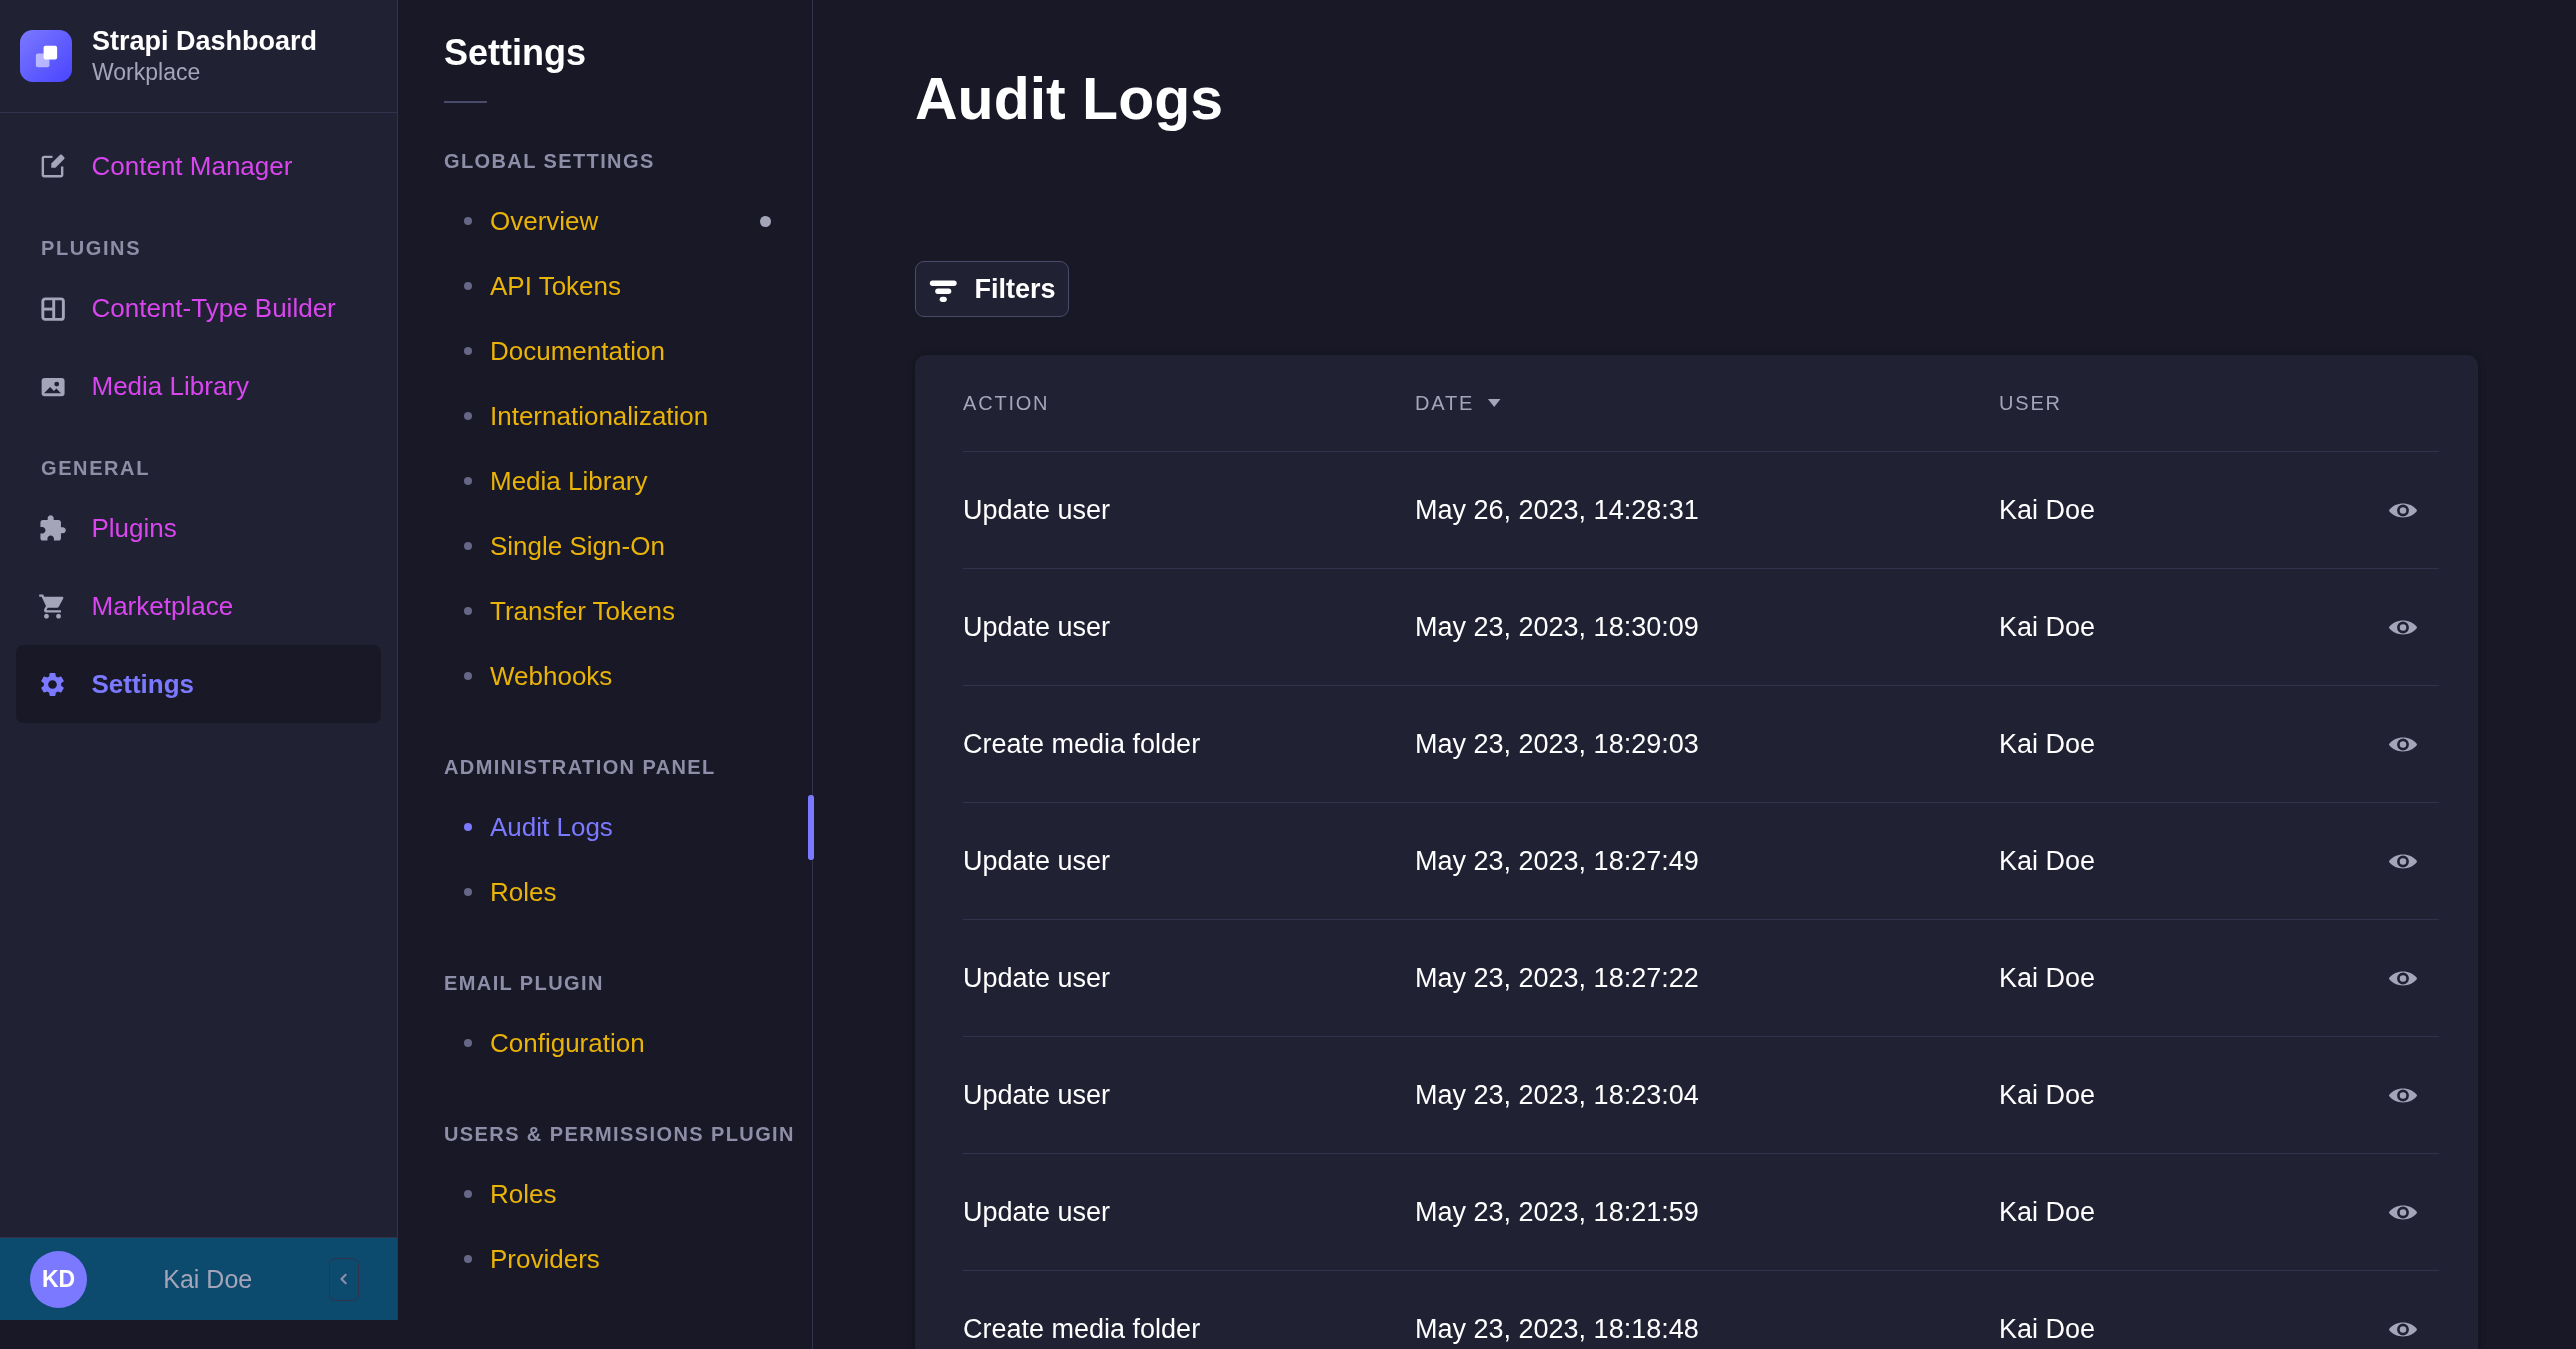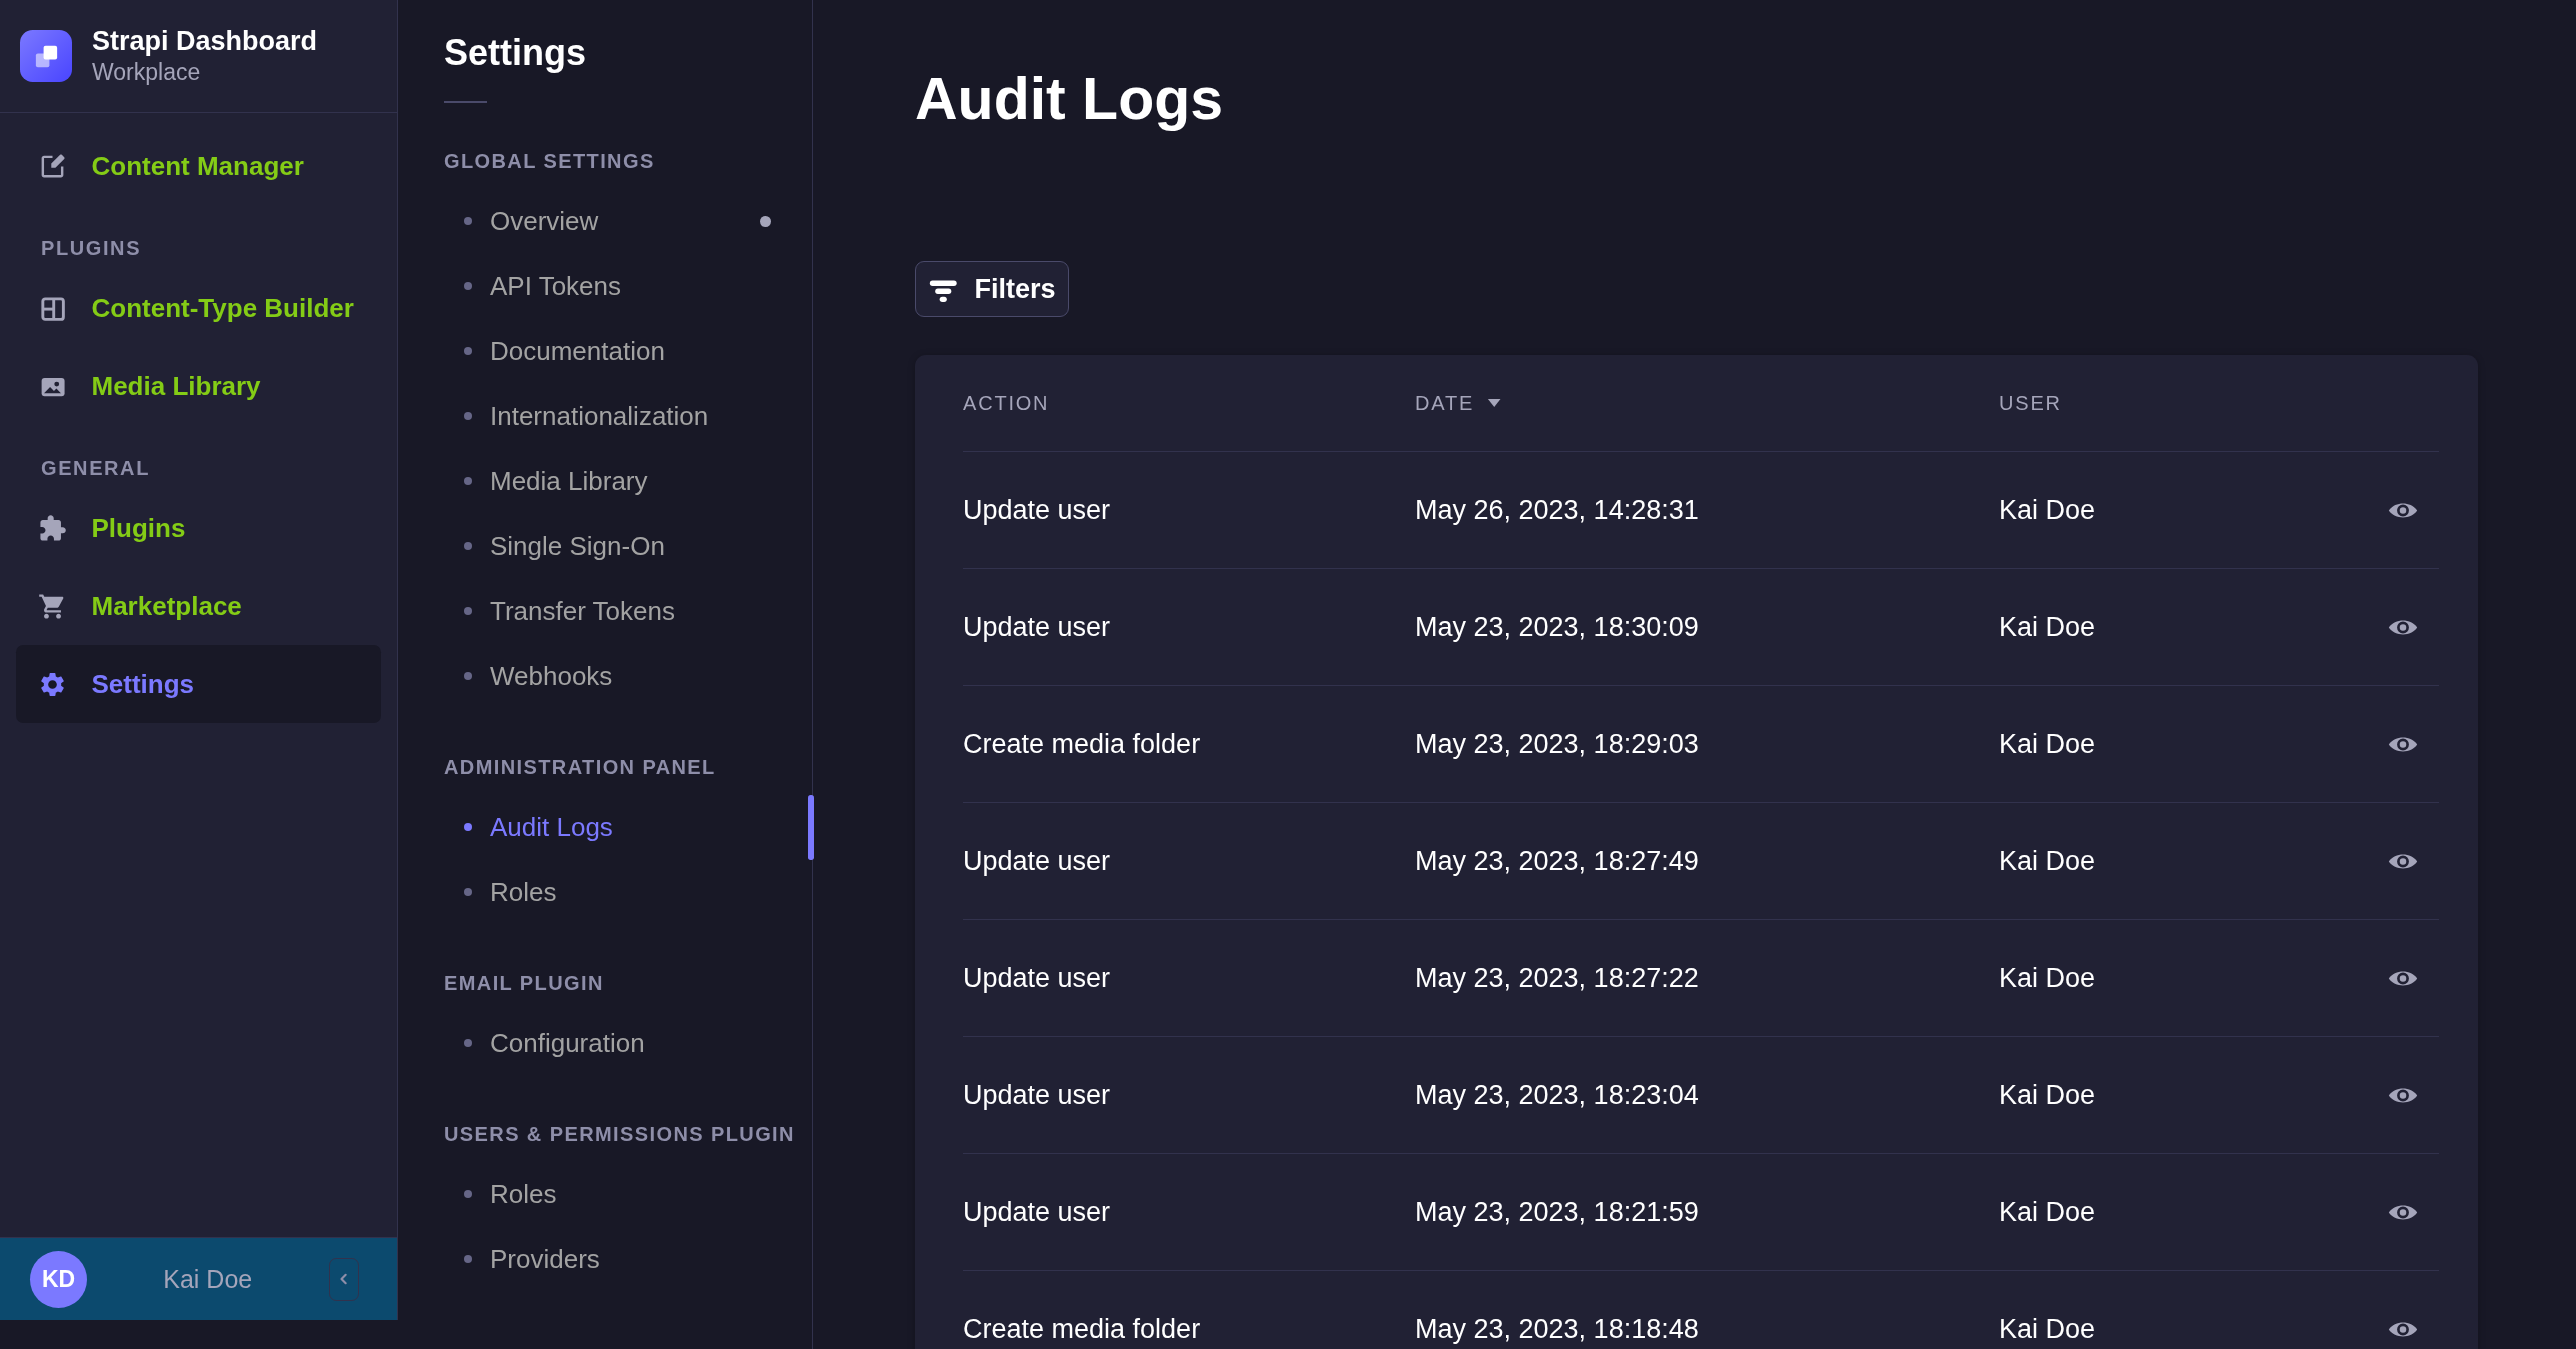--- a/index.html
+++ b/index.html
@@ -13,21 +13,21 @@
            align-items:center; gap:20px; padding:0 20px; }
   .brand-logo { width:52px; height:52px; border-radius:12.6px; flex:0 0 auto;
                 background:linear-gradient(135deg,#7b79ff,#4945ff);
                 display:flex; align-items:center; justify-content:center; }
   .brand-text .t { font-size:27px; font-weight:700; color:#ffffff; line-height:1.2; }
   .brand-text .s { font-size:23px; color:#a5a5ba; line-height:1.25; }
 
   .nav-body { padding:14.4px 16px 0; }
   .nav-item { height:78px; border-radius:7.2px; display:flex; align-items:center;
               gap:25px; padding:0 21.5px; cursor:pointer; }
-  .nav-item .lbl { font-size:26px; color:#84cc16; font-weight:700; }
+  .nav-item .lbl { font-size:26px; color:#d946ef; font-weight:400; }
   .nav-item.active { background:#181826; }
   .nav-item.active .lbl { color:#7b79ff; font-weight:600; }
   .nav-section-label { font-size:20px; font-weight:700; letter-spacing:1.6px;
                        color:#8e8ea9; padding-left:25px; margin:32px 0 9px; }
   .icon { flex:0 0 auto; display:inline-flex; }
 
   .nav-footer { position:absolute; bottom:0; left:0; right:0; height:83px;
                 border-top:1.8px solid #32324d; display:flex; align-items:center;
                 padding:0 38px 0 30px; background:#0c4a6e; }
   .avatar { width:57px; height:57px; border-radius:50%; background:#7b79ff;
@@ -42,21 +42,21 @@
   .subnav { position:absolute; left:399px; top:0; width:414px; height:1350px;
             background:#181826; border-right:1.8px solid #32324d; }
   .subnav-title { padding:32px 0 0 45px; font-size:36px; font-weight:700; color:#fff; }
   .subnav-divider { width:43px; height:1.8px; background:#4a4a6a; margin:27px 0 0 45px; }
   .subnav-section-label { margin:47px 0 0 45px; font-size:20px; font-weight:700;
                           letter-spacing:1.4px; color:#8e8ea9; }
   .subnav-list { margin-top:16px; list-style:none; }
   .subnav-item { height:65px; position:relative; display:flex; align-items:center;
                  padding-left:65px; gap:18px; cursor:pointer; }
   .bullet { width:8px; height:8px; border-radius:50%; background:#666687; flex:0 0 auto; }
-  .subnav-item .lbl { font-size:26px; color:#a3a3a3; font-weight:500; }
+  .subnav-item .lbl { font-size:26px; color:#eab308; font-weight:500; }
   .subnav-item.active .lbl { color:#7b79ff; }
   .subnav-item.active .bullet { background:#7b79ff; }
   .active-bar { position:absolute; right:-1.8px; top:0; width:5.4px; height:65px;
                 background:#7b79ff; border-radius:2.7px; }
   .notif-dot { position:absolute; right:41px; width:10.8px; height:10.8px;
                border-radius:50%; background:#a5a5ba; }
 
   
   .main { position:absolute; left:813px; top:0; width:1763px; height:1350px; }
   .page-title { position:absolute; left:102px; top:65px; font-size:59px;

